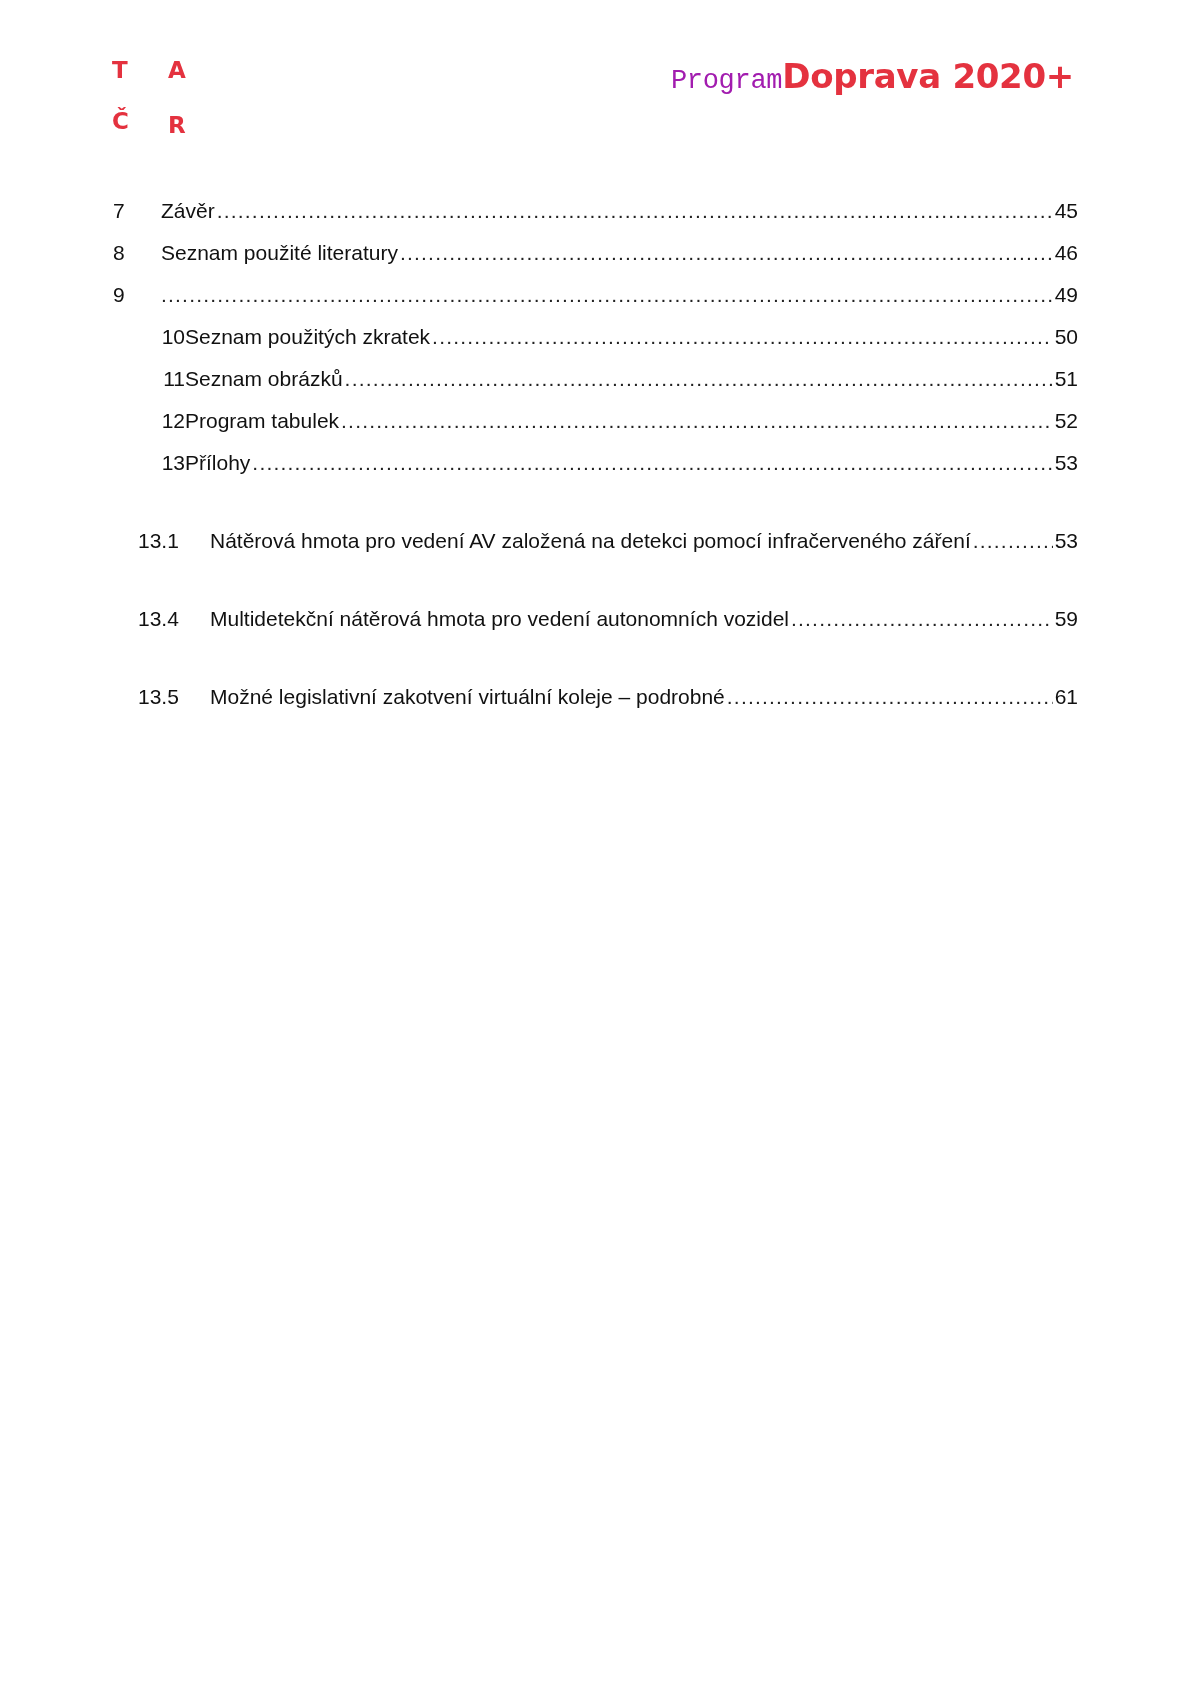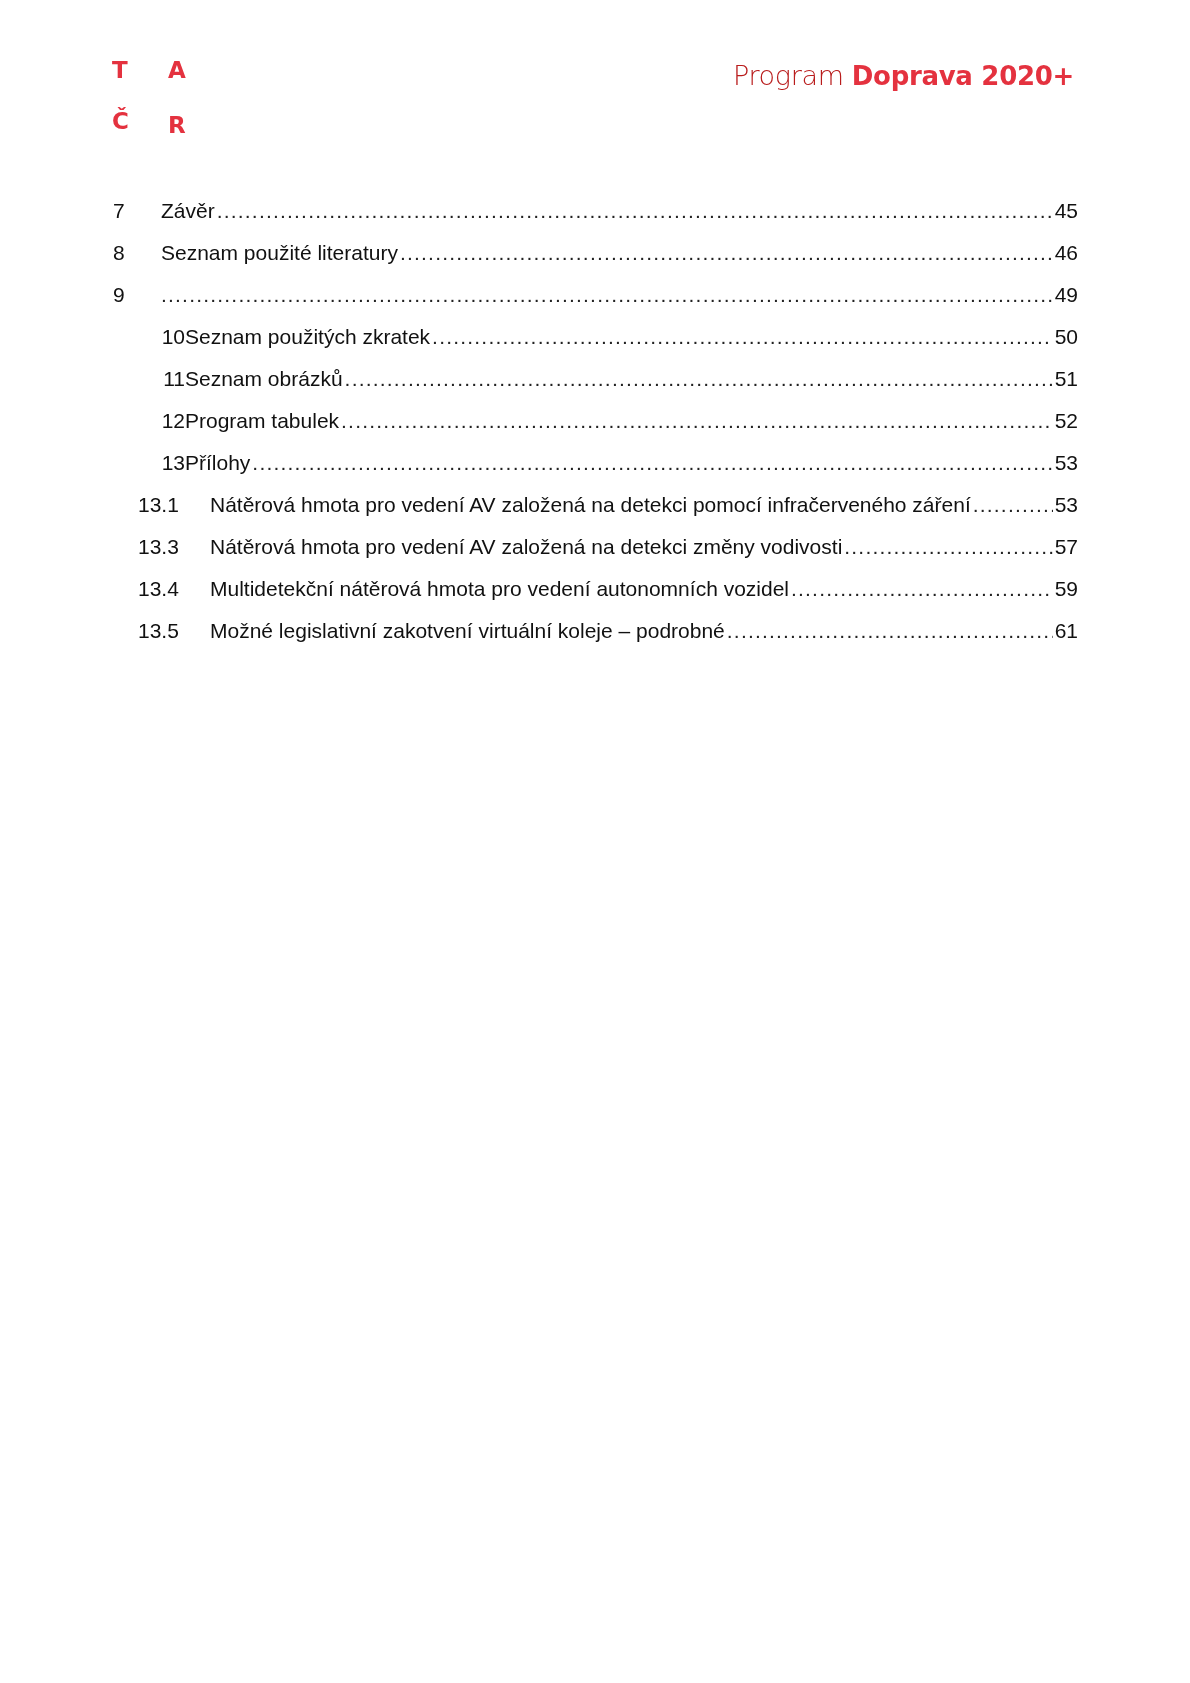--- a/index.html
+++ b/index.html
@@ -7,33 +7,33 @@
          font-family: "Liberation Sans", "DejaVu Sans", sans-serif; color: #111; }
   .logo { position: absolute; left: 112px; top: 56px; width: 80px; height: 90px; }
   .logo span { position: absolute; font-family: "DejaVu Sans", sans-serif; font-weight: bold;
                font-size: 23px; color: #e4323f; line-height: 1; }
   .logo .l1 { left: 0; top: 3px; }
   .logo .l2 { left: 56px; top: 3px; }
   .logo .l3 { left: 0; top: 54px; }
   .logo .l4 { left: 56px; top: 58px; }
   .program { position: absolute; right: 116px; top: 59px; font-size: 28px; line-height: 34px;
              color: #e4323f; white-space: nowrap; font-family: "DejaVu Sans", sans-serif; }
-  .program .light { font-weight: 300; font-size: 27px; letter-spacing: -0.3px; color: #b91c1c; }
-  .program .bold { font-weight: bold; font-size: 26px; margin-left: 8px; letter-spacing: -0.3px; }
+  .program .light { font-weight: 300; font-size: 27px; letter-spacing: -0.3px; color: #a21caf; font-family: Liberation Mono, monospace; }
+  .program .bold { font-weight: bold; font-size: 34px; letter-spacing: -0.3px; }
   .toc { position: absolute; left: 113px; top: 198px; width: 965px; }
   .row { position: relative; height: 42px; display: flex; align-items: baseline;
          font-size: 21px; line-height: 26px; color: #111; font-family: "Liberation Sans", sans-serif; }
   .num { flex: 0 0 auto; }
   .title { flex: 0 0 auto; white-space: nowrap; padding-right: 2px; }
   .dots { flex: 1 1 auto; overflow: hidden; white-space: nowrap; letter-spacing: 1.2px; color: #222; }
   .dots::before { content: "........................................................................................................................................................................................................................................................................"; }
   .page { flex: 0 0 auto; padding-left: 2px; }
   .lvl1a .num { width: 48px; }
   .lvl1b .num { width: 72px; text-align: right; }
-  .lvl2 { padding-left: 25px; }
+  .lvl2 { padding-left: 25px; margin-top: 36px; }
   .lvl2 .num { width: 72px; }
 </style>
 </head>
 <body>
 
 <div class="logo">
   <span class="l1">T</span>
   <span class="l2">A</span>
   <span class="l3">Č</span>
   <span class="l4">R</span>
@@ -85,26 +85,20 @@
     <span class="dots"></span>
     <span class="page">53</span>
   </div>
   <div class="row lvl2">
     <span class="num">13.1</span>
     <span class="title">Nátěrová hmota pro vedení AV založená na detekci pomocí infračerveného záření</span>
     <span class="dots"></span>
     <span class="page">53</span>
   </div>
   <div class="row lvl2">
-    <span class="num">13.3</span>
-    <span class="title">Nátěrová hmota pro vedení AV založená na detekci změny vodivosti</span>
-    <span class="dots"></span>
-    <span class="page">57</span>
-  </div>
-  <div class="row lvl2">
     <span class="num">13.4</span>
     <span class="title">Multidetekční nátěrová hmota pro vedení autonomních vozidel</span>
     <span class="dots"></span>
     <span class="page">59</span>
   </div>
   <div class="row lvl2">
     <span class="num">13.5</span>
     <span class="title">Možné legislativní zakotvení virtuální koleje – podrobné</span>
     <span class="dots"></span>
     <span class="page">61</span>

